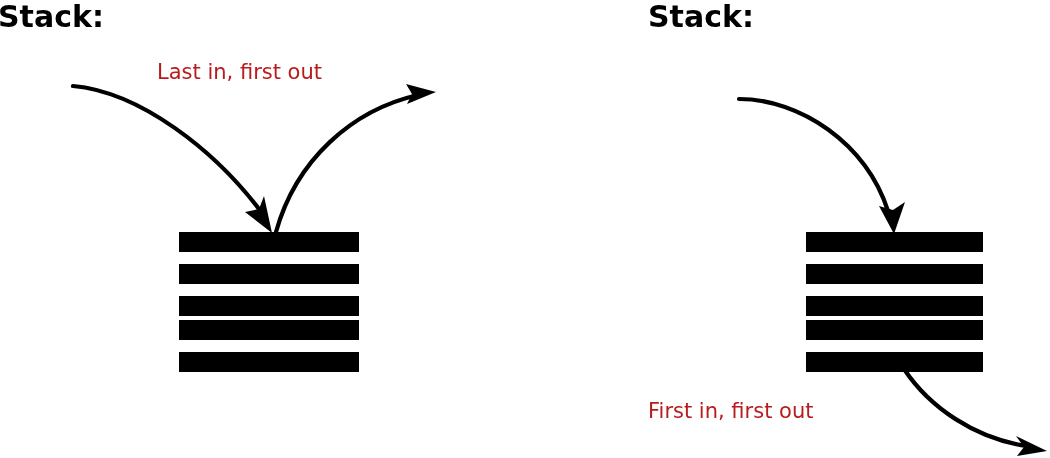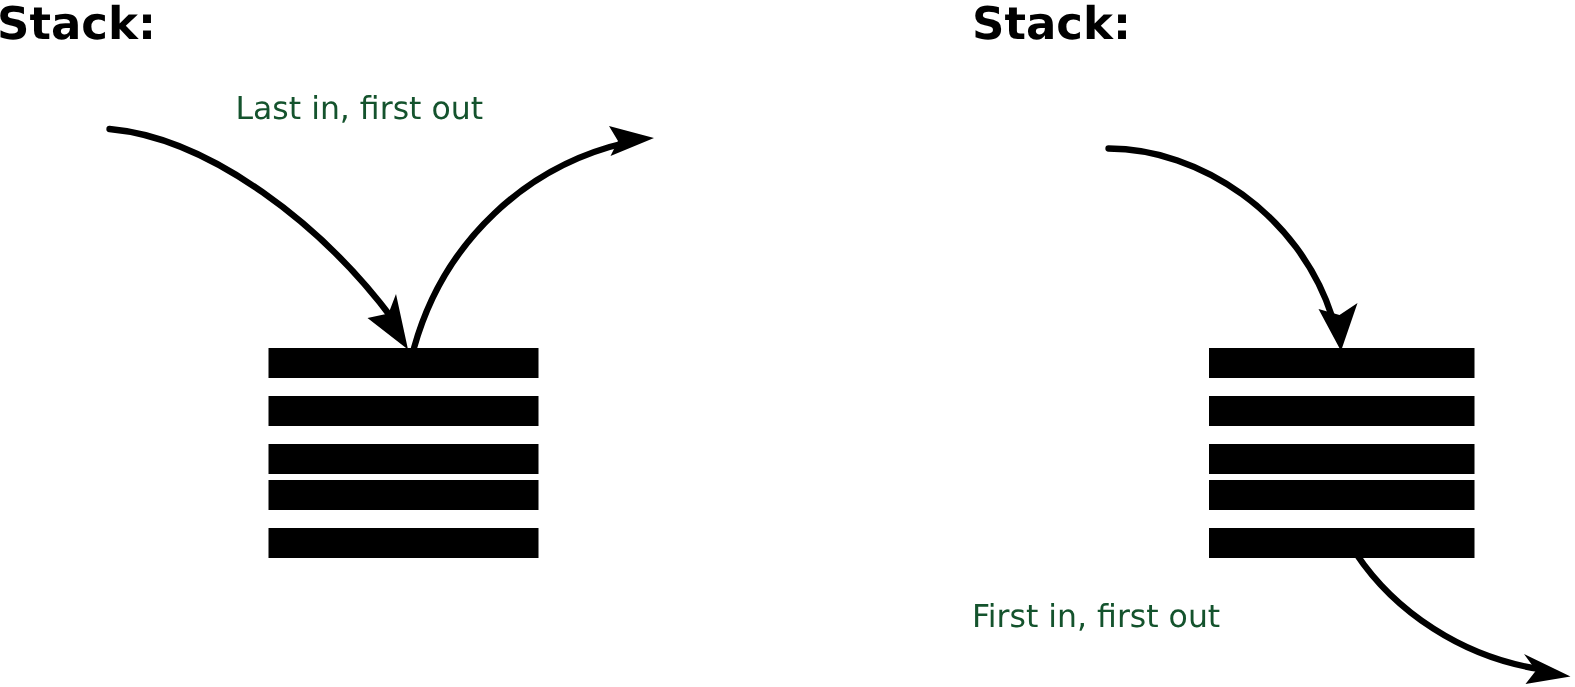--- a/index.html
+++ b/index.html
@@ -38,21 +38,21 @@
   }
   #stack-title { left: -2px; top: 2px; }
   #queue-title { left: 648px; top: 2px; }
 
   .caption {
     position: absolute;
     font-family: "DejaVu Sans", sans-serif;
     font-weight: normal;
     font-size: 21px;
     line-height: 24px;
-    color: #14532d;
+    color: #b91c1c;
     white-space: nowrap;
   }
   #stack-caption { left: 157px; top: 60px; }
   #queue-caption { left: 648px; top: 399px; text-align: center; }
 
   .bar {
     position: absolute;
     background: #000000;
     height: 20px;
   }

